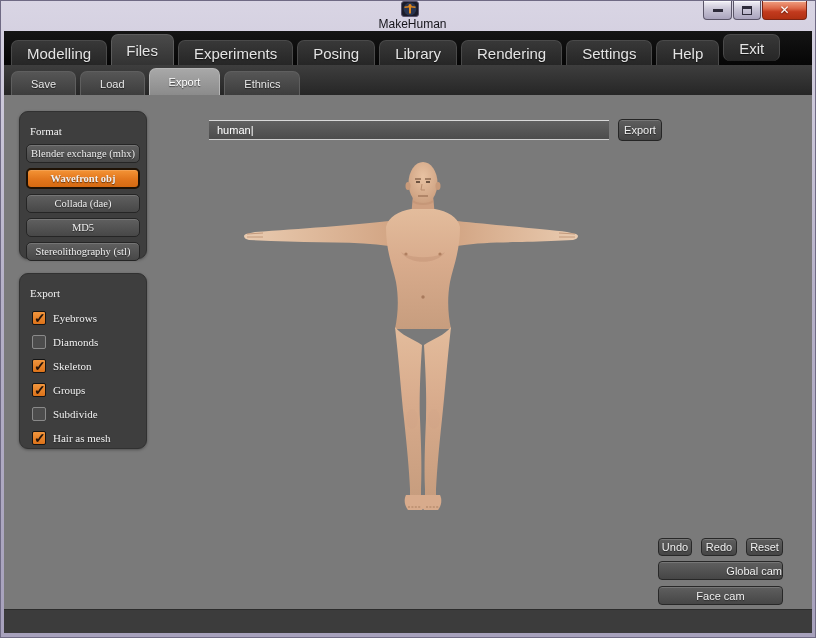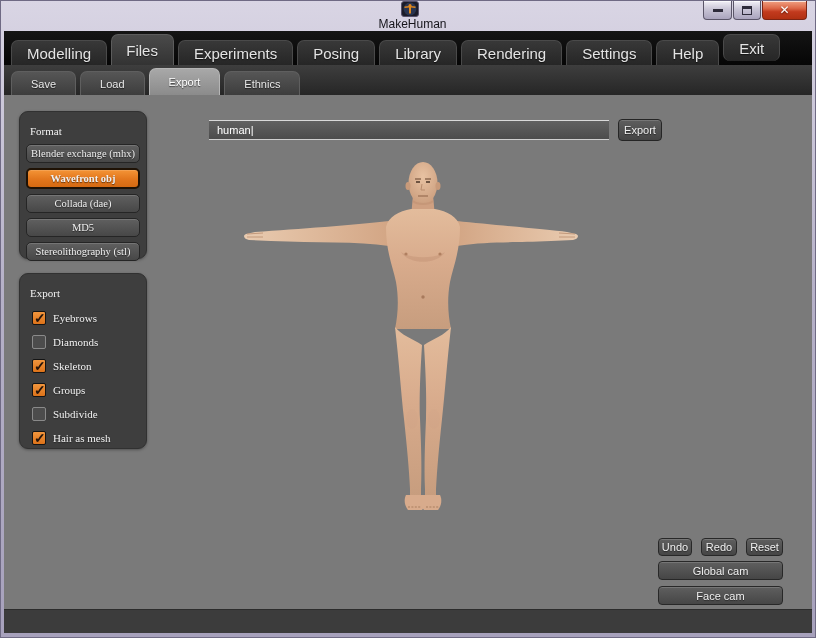--- a/index.html
+++ b/index.html
@@ -104,21 +104,21 @@
   }
   
   .vp-btn {
     background:linear-gradient(#5f5f5f,#464646); border:1px solid #282828; border-radius:4px;
     color:#f0f0f0; font-size:11px; display:flex; align-items:center; justify-content:center; cursor:pointer;
     box-shadow:inset 0 1px 0 rgba(255,255,255,.15); text-shadow:0 1px 1px rgba(0,0,0,.5);
   }
   .history-row { position:absolute; right:29px; top:443px; display:flex; gap:9px; }
   .history-row .vp-btn { height:18px; }
   .btn-undo { width:34px; } .btn-redo { width:36px; } .btn-reset { width:37px; }
-  .btn-globalcam { position:absolute; right:29px; top:466px; width:125px; height:19px; }
+  .btn-globalcam { position:absolute; right:29px; top:466px; width:125px; height:19px;justify-content:flex-end; }
   .btn-facecam  { position:absolute; right:29px; top:491px; width:125px; height:19px; }
   
   .human-svg { position:absolute; left:237px; top:62px; }
   
   .statusbar { height:24px; background:#3c3c3c; border-top:1px solid #2c2c2c; }
 </style>
 </head>
 <body>
 
 <div class="window">

